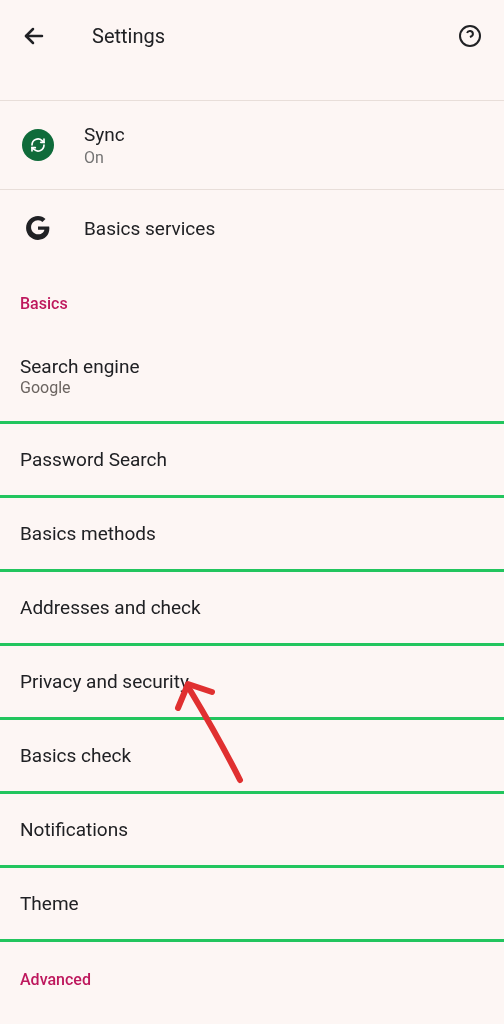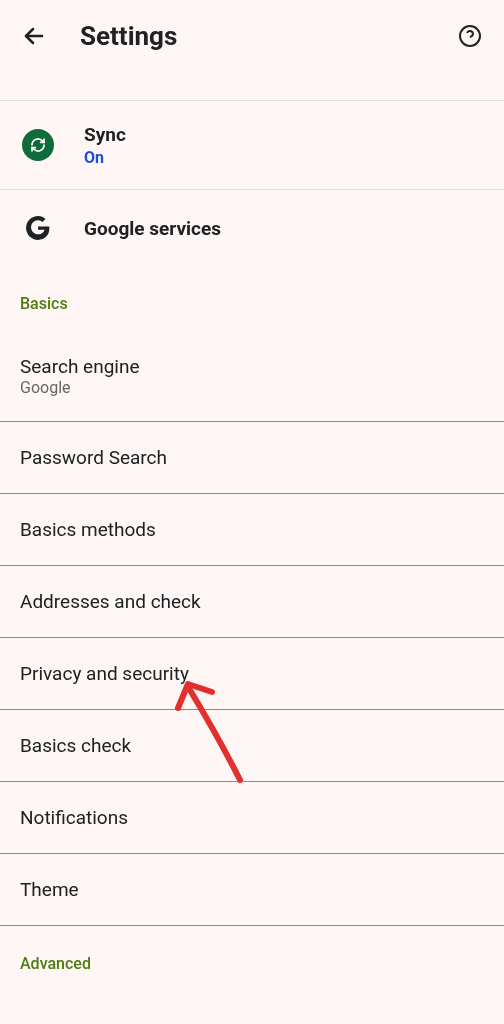--- a/index.html
+++ b/index.html
@@ -24,23 +24,23 @@
     }
     .back-btn {
       width: 28px;
       height: 28px;
       display: flex;
       align-items: center;
       justify-content: center;
       cursor: pointer;
     }
     .title {
-      font-size: 26px;
-      font-weight: 700;
-      margin-left: 32px;
+      font-size: 20px;
+      font-weight: 400;
+      margin-left: 44px;
       flex: 1;
     }
     .help-btn {
       width: 28px;
       height: 28px;
       display: flex;
       align-items: center;
       justify-content: center;
       cursor: pointer;
     }
@@ -70,40 +70,39 @@
       height: 32px;
       background: #0f6b3a;
       border-radius: 50%;
       display: flex;
       align-items: center;
       justify-content: center;
     }
     .item-text {
       display: flex;
       flex-direction: column;
-      font-weight: bold;
     }
     .item-label {
       font-size: 19px;
       color: #202124;
     }
     .item-subtitle {
       font-size: 16px;
-      color: #1d4ed8;
+      color: #737373;
       margin-top: 2px;
     }
     .section-title {
       font-size: 16px;
-      color: #4d7c0f;
+      color: #be185d;
       font-weight: 500;
       padding: 28px 20px 12px 20px;
     }
     .list-item {
       padding: 24px 20px;
-      border-bottom: 1px solid #22c55e;
+      border-bottom: 3px solid #22c55e;
       cursor: pointer;
     }
     .list-item-label {
       font-size: 19px;
       color: #202124;
     }
     .list-item-subtitle {
       font-size: 16px;
       color: #6b6460;
     }
@@ -158,21 +157,21 @@
 
 <div class="divider"></div>
 
 <div class="account-item">
   <div class="icon-wrap">
     <svg width="26" height="26" viewBox="0 0 24 24">
       <path fill="#202124" d="M12 11v2.5h5.9c-.3 1.5-1.8 4.3-5.9 4.3-3.5 0-6.4-2.9-6.4-6.5s2.9-6.5 6.4-6.5c2 0 3.4.9 4.1 1.6l2.8-2.7C17.1 2.1 14.8 1 12 1 6 1 1 6 1 12s5 11 11 11c6.3 0 10.5-4.4 10.5-10.7 0-.7-.1-1.3-.2-1.8H12z"></path>
     </svg>
   </div>
   <div class="item-text">
-    <div class="item-label">Google services</div>
+    <div class="item-label">Basics services</div>
   </div>
 </div>
 
 <div class="section-title">Basics</div>
 
 <div class="list-item first-basics">
   <div class="list-item-label">Search engine</div>
   <div class="list-item-subtitle">Google</div>
 </div>
 

